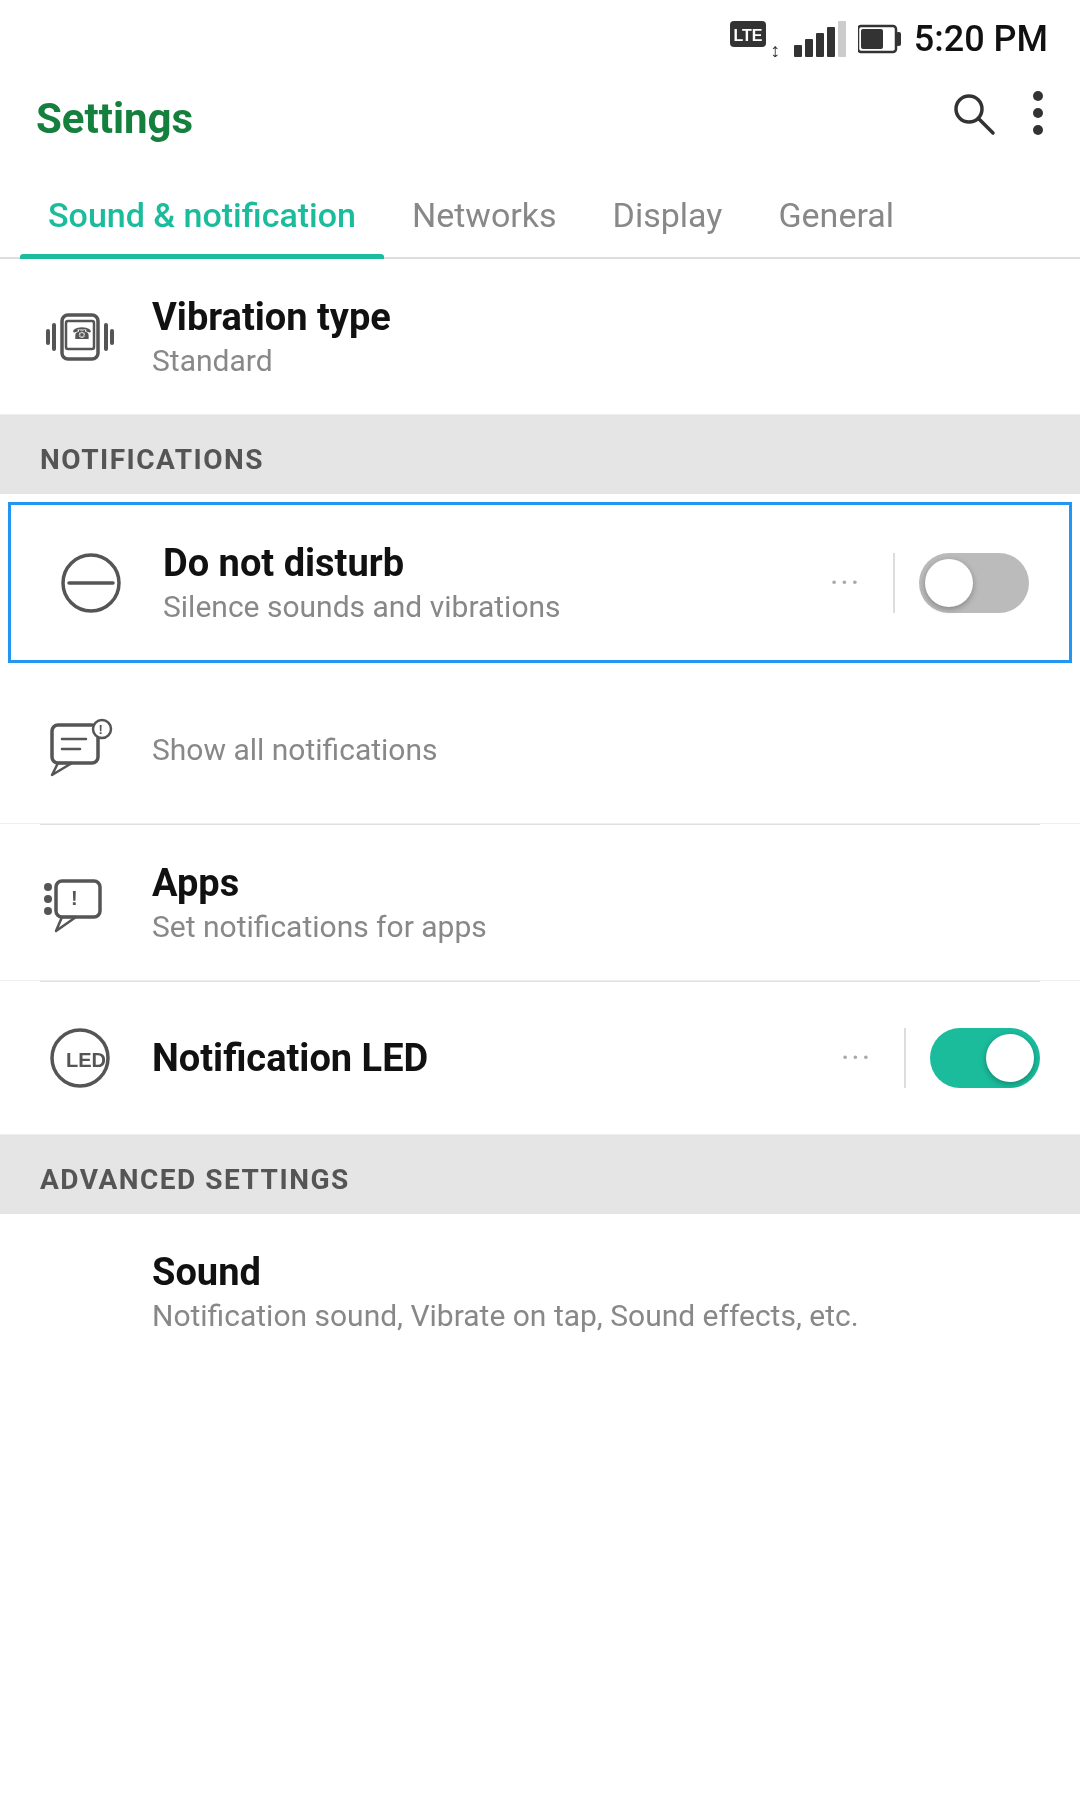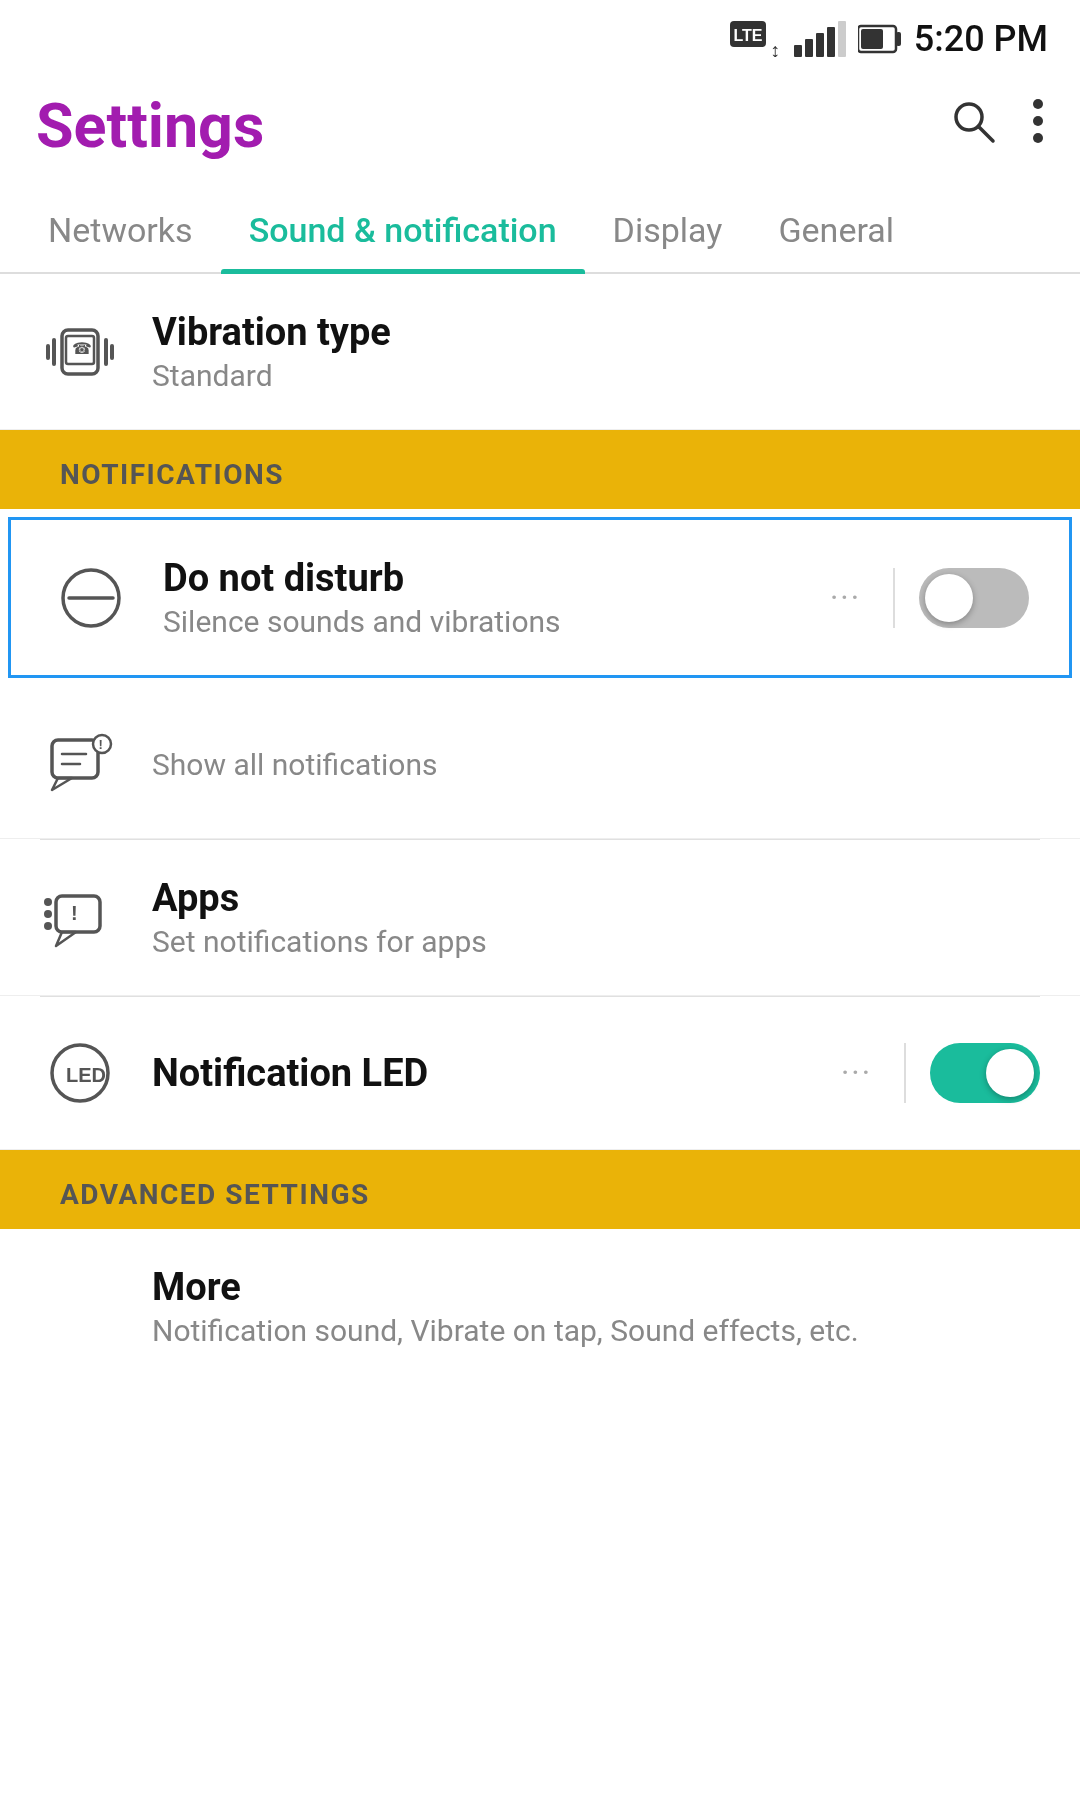--- a/index.html
+++ b/index.html
@@ -36,23 +36,23 @@
 
     
     .header {
       display: flex;
       align-items: center;
       justify-content: space-between;
       padding: 20px 36px 20px 36px;
       background: #fff;
     }
     .header-title {
-      font-size: 61px;
+      font-size: 42px;
       font-weight: 700;
-      color: #a21caf;
+      color: #15803d;
     }
     .header-icons {
       display: flex;
       align-items: center;
       gap: 36px;
     }
     .header-icon {
       font-size: 44px;
       color: #333;
       cursor: pointer;
@@ -124,22 +124,22 @@
       color: #111;
     }
     .setting-subtitle {
       font-size: 30px;
       color: #888;
       margin-top: 4px;
     }
 
     
     .section-header {
-      background: #eab308;
-      padding: 28px 40px 18px 60px;
+      background: #e5e5e5;
+      padding: 28px 40px 18px 40px;
     }
     .section-header-title {
       font-size: 28px;
       font-weight: 700;
       color: #555;
       letter-spacing: 1.5px;
       text-transform: uppercase;
     }
 
     
@@ -247,22 +247,22 @@
       <svg width="12" height="46" viewBox="0 0 12 46">
         <circle cx="6" cy="6" r="5" fill="#333"></circle>
         <circle cx="6" cy="23" r="5" fill="#333"></circle>
         <circle cx="6" cy="40" r="5" fill="#333"></circle>
       </svg>
     </span>
   </div>
 </div>
 
 <div class="tabs">
+  <div class="tab active">Sound &amp; notification</div>
   <div class="tab">Networks</div>
-  <div class="tab active">Sound &amp; notification</div>
   <div class="tab">Display</div>
   <div class="tab">General</div>
 </div>
 
 <div class="setting-row">
   <div class="setting-icon">
     <svg width="72" height="72" viewBox="0 0 72 72" fill="none">
 
       <line x1="10" y1="24" x2="10" y2="48" stroke="#555" stroke-width="4" stroke-linecap="round"></line>
       <line x1="4" y1="30" x2="4" y2="42" stroke="#555" stroke-width="4" stroke-linecap="round"></line>
@@ -369,16 +369,16 @@
   </div>
 </div>
 
 <div class="section-header">
   <span class="section-header-title">ADVANCED SETTINGS</span>
 </div>
 
 <div class="setting-row" style="border-bottom:none;">
   <div class="setting-icon" style="visibility:hidden;"></div>
   <div class="setting-text">
-    <div class="setting-title">More</div>
+    <div class="setting-title">Sound</div>
     <div class="setting-subtitle">Notification sound, Vibrate on tap, Sound effects, etc.</div>
   </div>
 </div>
 
 </body></html>

